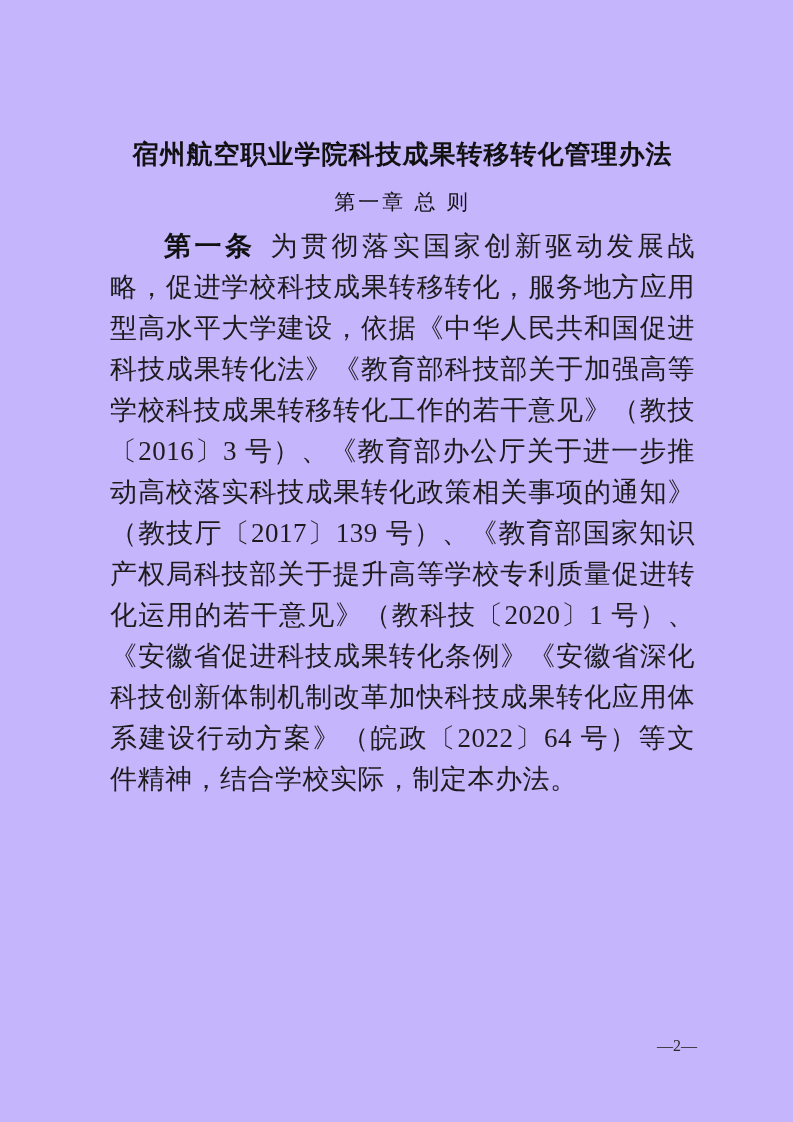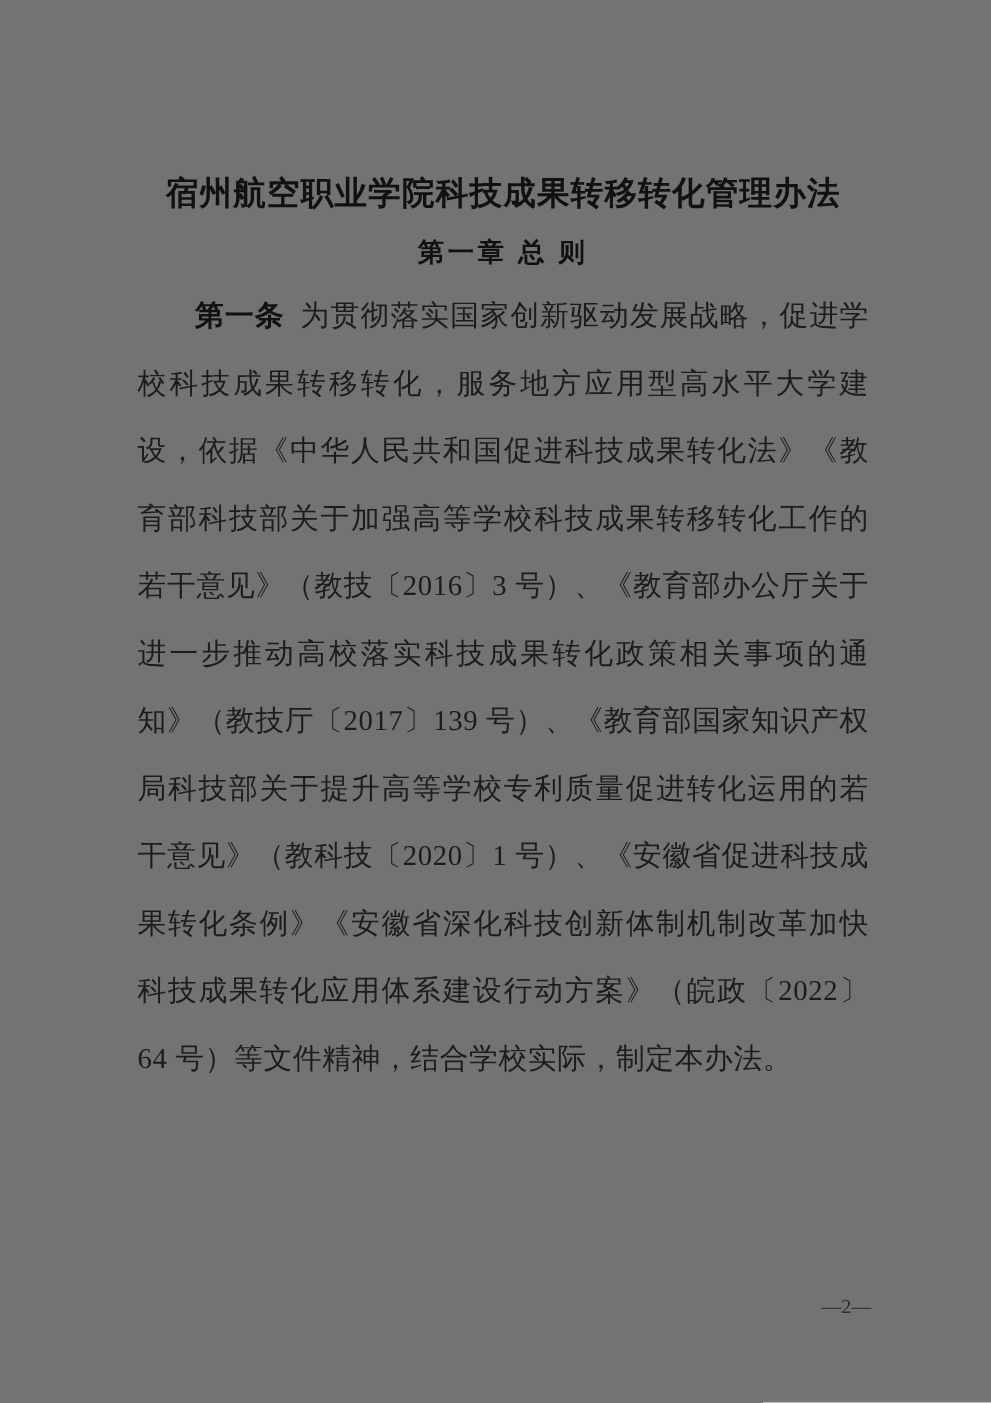--- a/index.html
+++ b/index.html
@@ -5,21 +5,21 @@
   * { box-sizing: border-box; }
   html, body {
     margin: 0;
     padding: 0;
     background: #ffffff;
   }
   .page {
     position: relative;
     width: 793px;
     height: 1122px;
-    background: #737373;
+    background: #c4b5fd;
     font-family: "Liberation Serif", "DejaVu Serif", serif;
     color: #1c1c1c;
     overflow: hidden;
   }
   .content {
     position: absolute;
     left: 110px;
     top: 138px;
     width: 585px;
   }
@@ -29,30 +29,30 @@
     font-weight: bold;
     line-height: 34px;
     text-align: center;
     letter-spacing: 1px;
     color: #111111;
     white-space: nowrap;
   }
   .chapter-heading {
     margin: 14px 0 0 0;
     font-size: 21px;
-    font-weight: bold;
+    font-weight: normal;
     line-height: 32px;
     text-align: center;
     letter-spacing: 3px;
     color: #111111;
   }
   .body-text {
     margin-top: 8px;
-    font-size: 23px;
-    line-height: 54px;
+    font-size: 27px;
+    line-height: 41px;
     text-align: justify;
     letter-spacing: 0.5px;
     color: #1c1c1c;
   }
   .para {
     margin: 0;
     padding: 0;
     text-indent: 2em;
   }
   .article-label {

